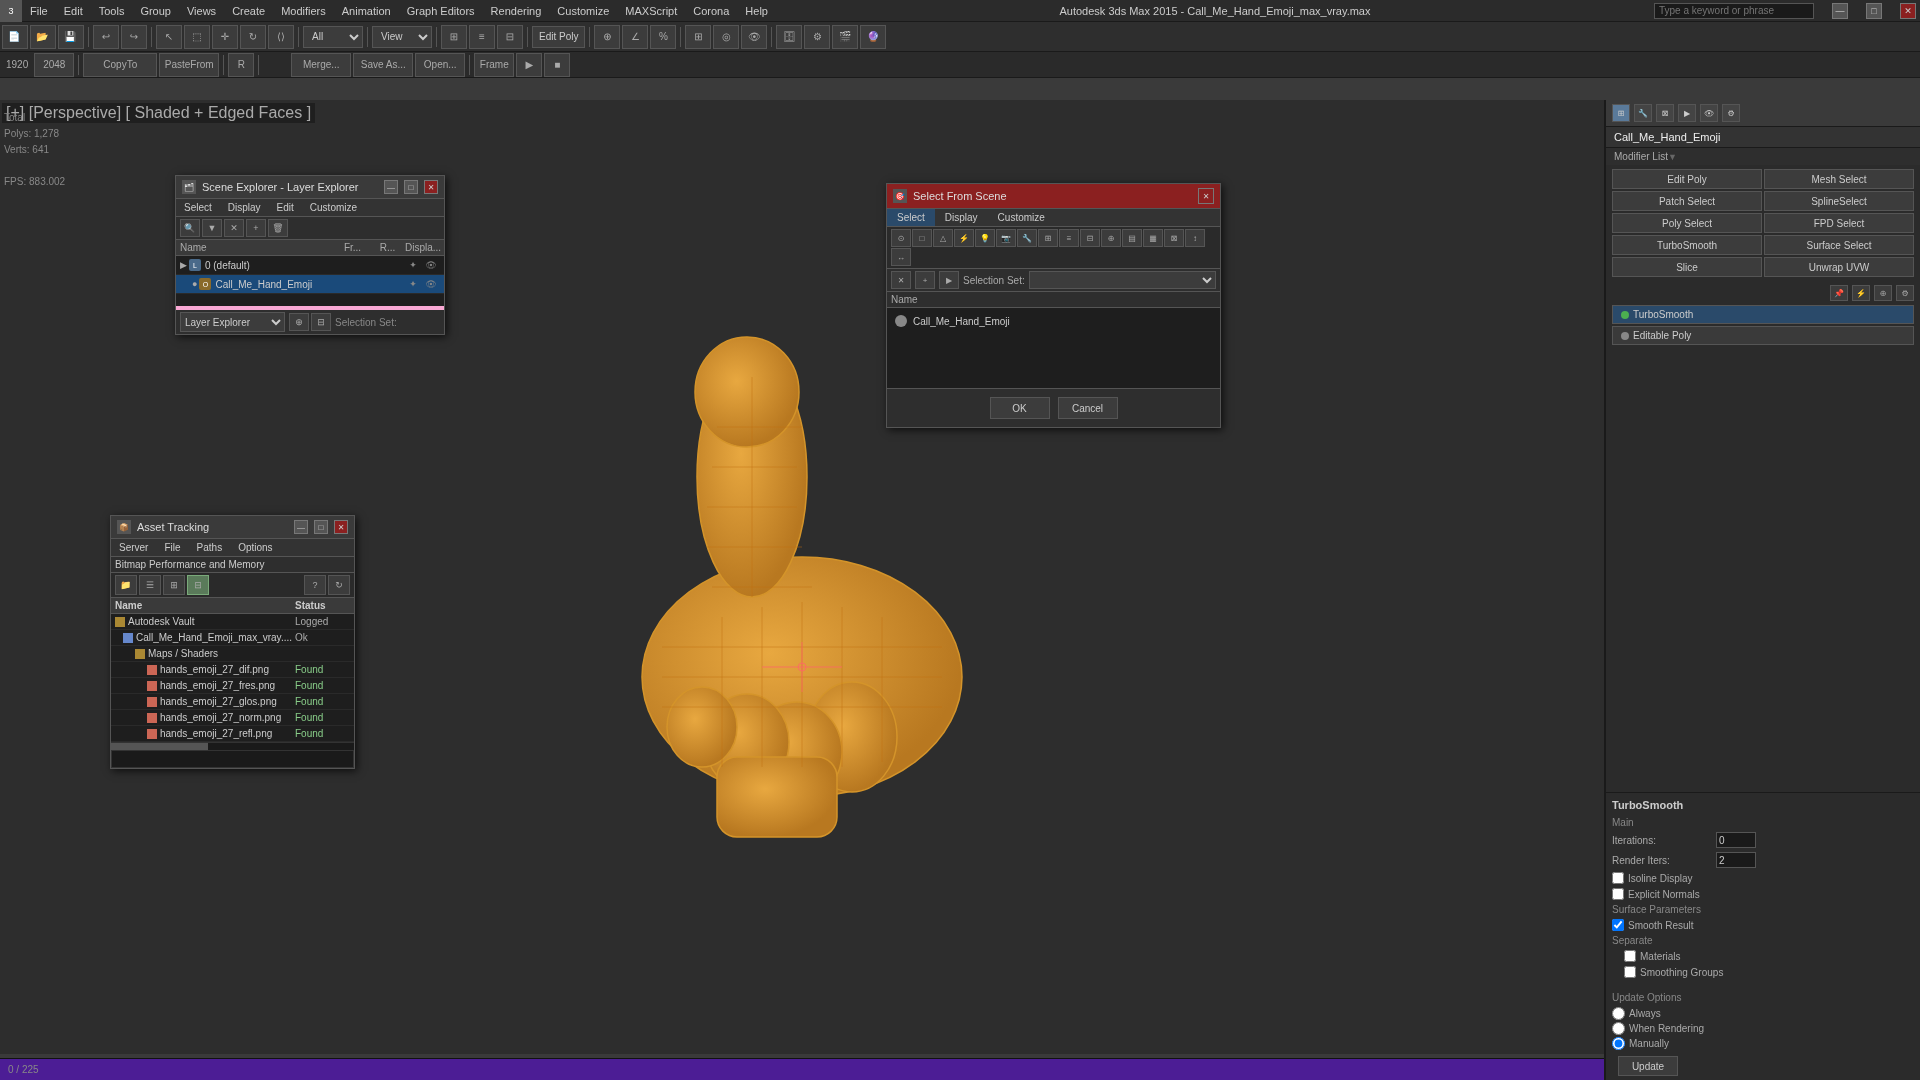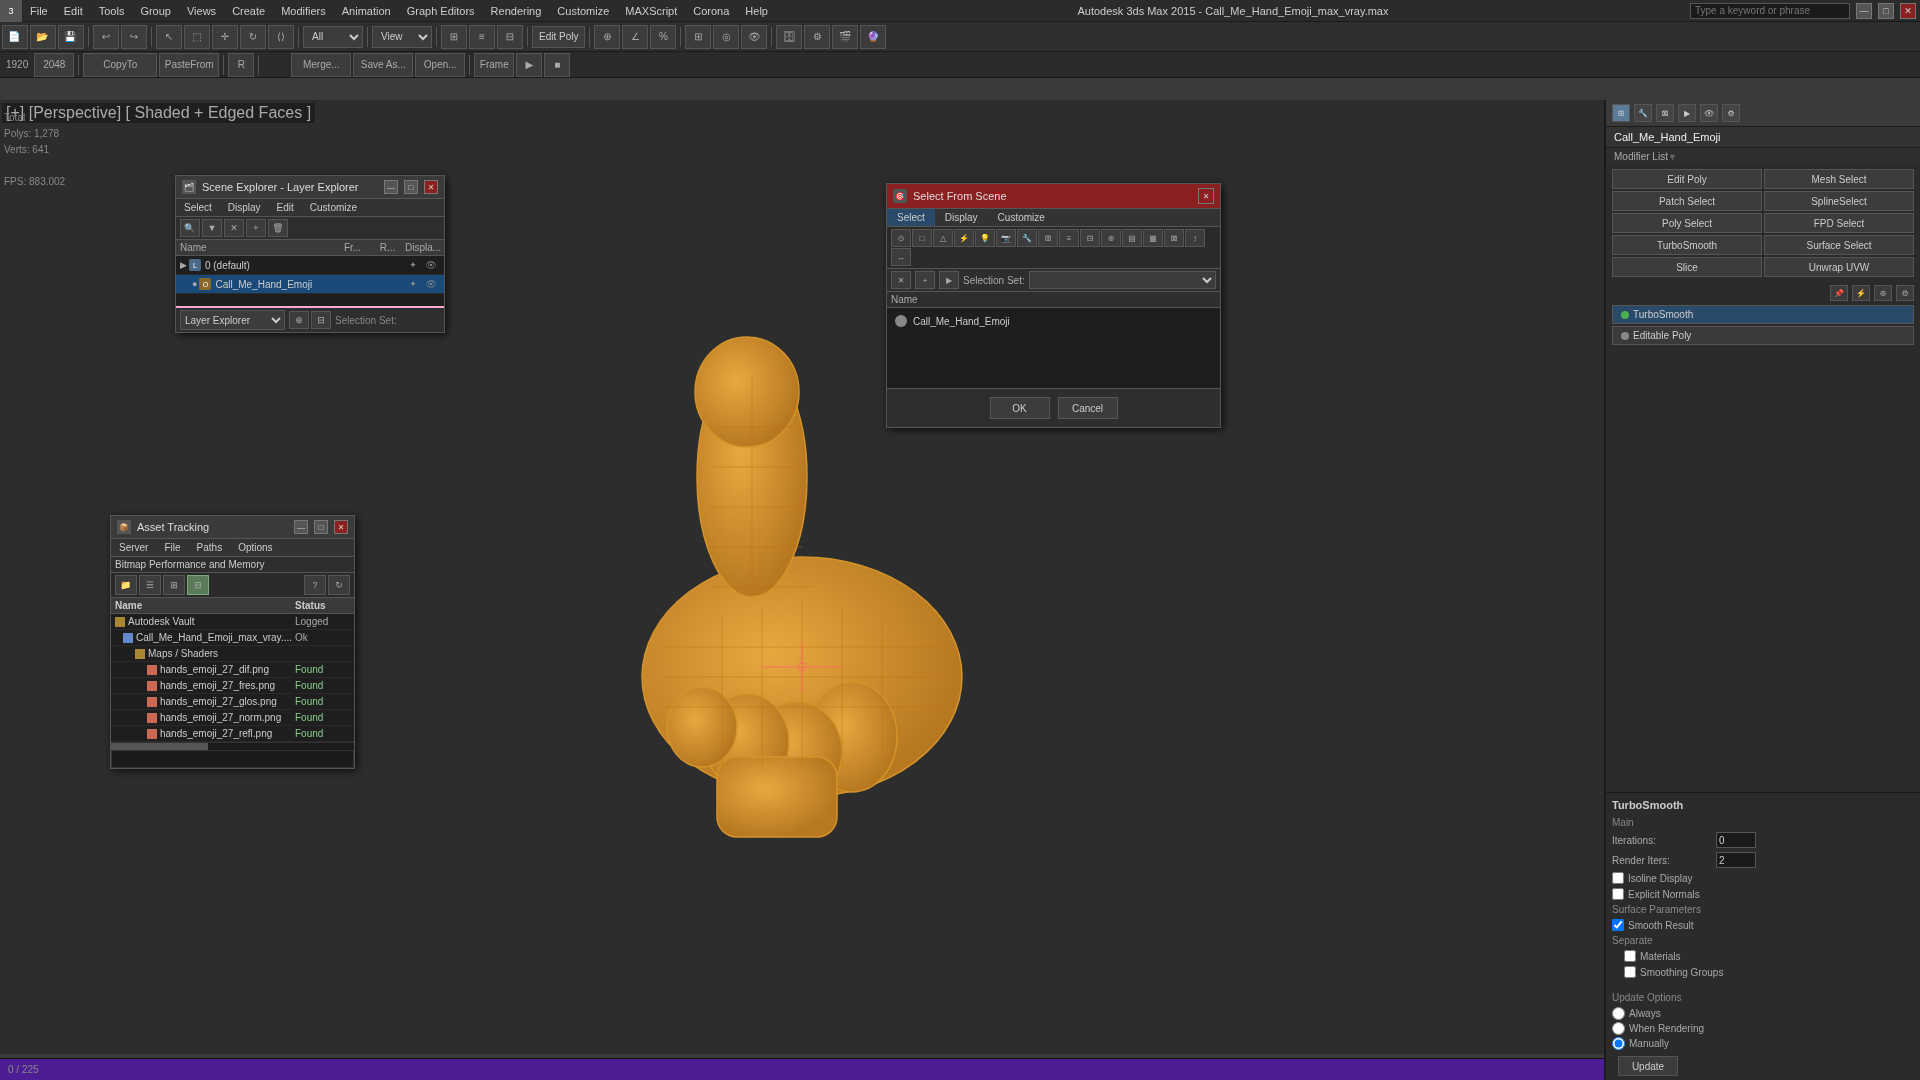--- a/index.html
+++ b/index.html
@@ -43,21 +43,21 @@
     }
     .menu-bar-title {
       flex: 1;
       text-align: center;
       font-size: 11px;
       color: #ccc;
     }
     .menu-bar-right {
       display: flex;
       align-items: center;
-      gap: 6px;
+      gap: 18px;
       padding-right: 4px;
     }
     .search-box {
       width: 160px;
       height: 16px;
       background: #1a1a1a;
       border: 1px solid #555;
       color: #ccc;
       font-size: 10px;
       padding: 0 4px;
@@ -509,21 +509,21 @@
       align-items: center;
       justify-content: center;
       font-size: 9px;
       color: #888;
     }
     .se-footer {
       background: #2e2e2e;
       display: flex;
       align-items: center;
       padding: 2px 4px;
-      border-top: 2px solid #f9a8d4;
+      border-top: 4px solid #f9a8d4;
       gap: 4px;
     }
     .se-footer-dropdown {
       font-size: 10px;
       color: #888;
       flex: 1;
     }
     .se-footer-btns {
       display: flex;
       gap: 2px;

